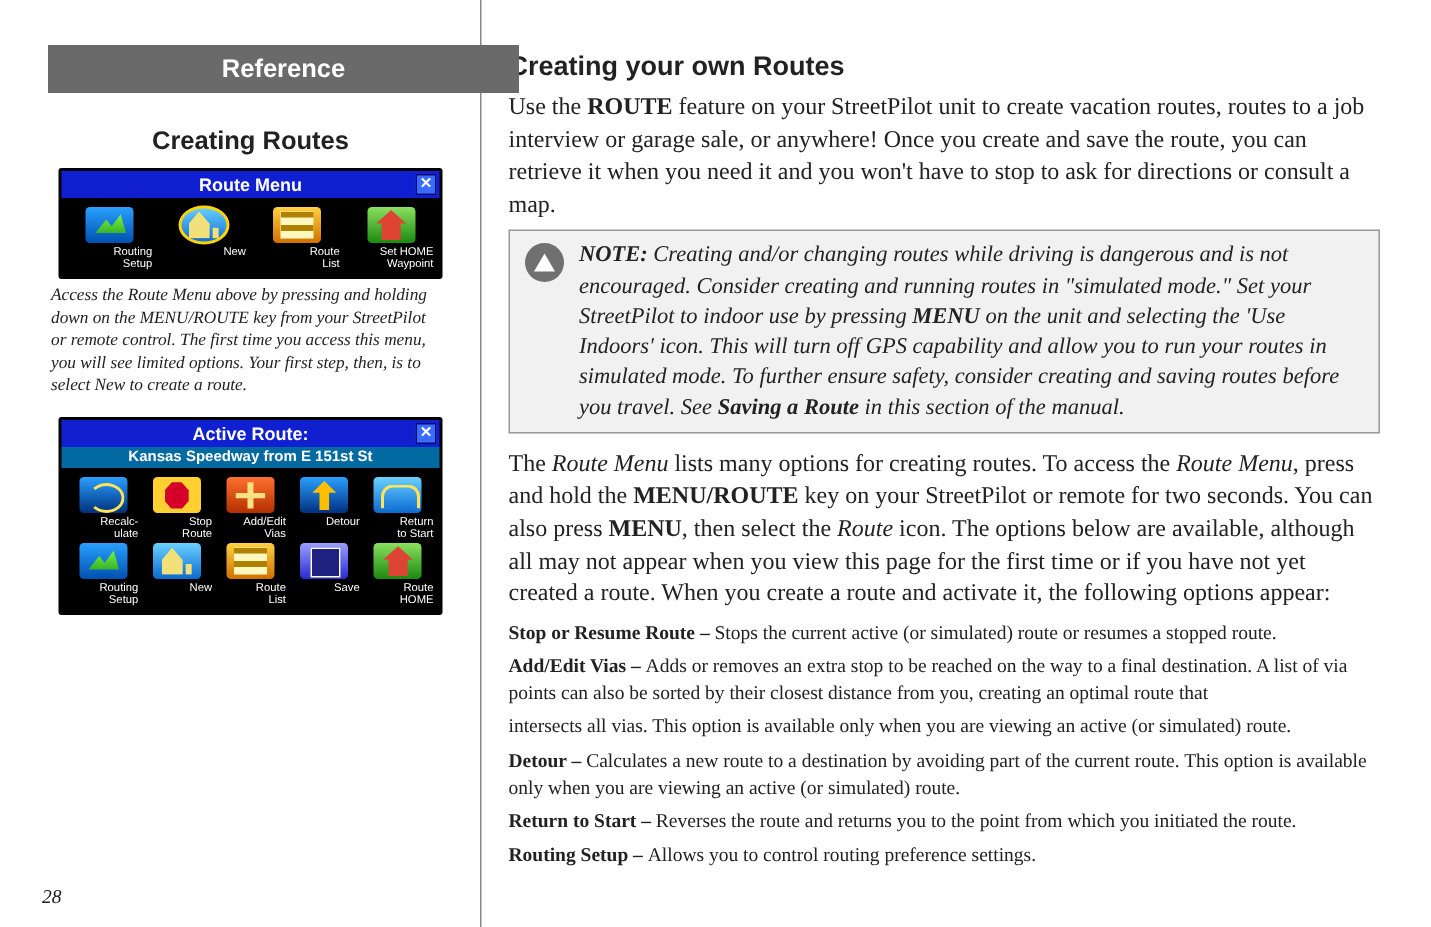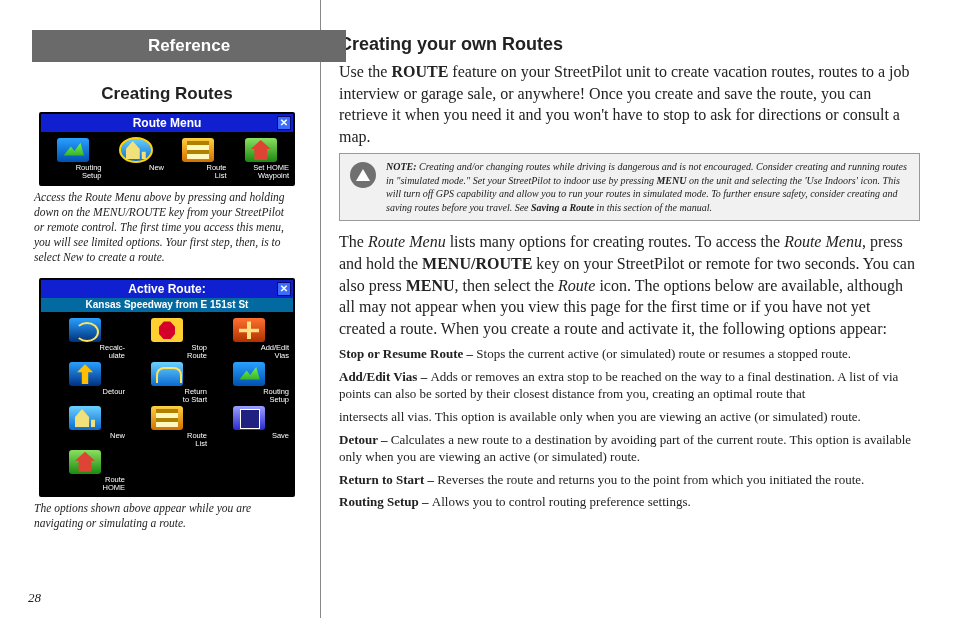--- a/index.html
+++ b/index.html
@@ -11,31 +11,31 @@
   .sect-h { font-family: "Segoe UI", Arial, sans-serif; font-weight: 700; font-size: 17px; text-align: center; margin-bottom: 8px; }
   .main-h { font-family: "Segoe UI", Arial, sans-serif; font-weight: 700; font-size: 18px; margin-bottom: 6px; }
   .body-p { font-size: 16px; line-height: 1.35; margin-bottom: 6px; }
   .body-p b { font-weight: 700; }
   .body-p i { font-style: italic; }
   .caption { font-size: 11.5px; font-style: italic; line-height: 1.3; margin: 4px 2px 14px 2px; max-width: 252px; }
   .pagenum { position: absolute; bottom: 12px; left: 28px; font-size: 13px; font-style: italic; }
   .note-box { border: 1px solid #999; background: #f1f1f1; padding: 6px 10px 6px 10px; margin: 6px 0 10px 0; display: flex; gap: 10px; }
   .note-ico { width: 26px; height: 26px; border-radius: 50%; background: #707070; position: relative; flex: 0 0 26px; margin-top: 2px; }
   .note-ico::before { content: ""; position: absolute; left: 6px; top: 7px; width: 0; height: 0; border-left: 7px solid transparent; border-right: 7px solid transparent; border-bottom: 12px solid #fff; }
-  .note-txt { font-size: 10px; font-style: italic; line-height: 1.35; }
+  .note-txt { font-size: 15px; font-style: italic; line-height: 1.35; }
   .note-txt b { font-weight: 700; }
   .dlopt { font-size: 13px; line-height: 1.35; margin-bottom: 5px; }
   .dlopt b { font-weight: 700; }
 
   
   .dev { width: 256px; background: #000; border: 2px solid #000; border-radius: 2px; margin: 0 auto 2px auto; font-family: Arial, sans-serif; }
   .dev-titlebar { background: #1020d0; color: #fff; display: flex; align-items: center; justify-content: center; position: relative; height: 18px; font-size: 12px; font-weight: 700; }
   .dev-close { position: absolute; right: 2px; top: 2px; width: 14px; height: 14px; background: #3a6cff; border: 1px solid #0a0a70; display: flex; align-items: center; justify-content: center; font-size: 10px; color: #fff; line-height: 1; }
   .dev-sub { background: #0369a1; color: #fff; text-align: center; font-size: 10px; font-weight: 700; height: 14px; line-height: 14px; }
-  .dev-body { background: #000; padding: 6px 4px 4px 4px; display: grid; grid-template-columns: repeat(3, 1fr); row-gap: 2px; column-gap: 2px; }
+  .dev-body { background: #000; padding: 6px 4px 4px 4px; display: grid; grid-template-columns: repeat(5, 1fr); row-gap: 2px; column-gap: 2px; }
   .dev-body.cols4 { grid-template-columns: 1fr 1fr 1fr 1fr; column-gap: 6px; }
   .dev-item { text-align: right; }
   .dev-ico { width: 32px; height: 24px; margin: 0 auto 2px auto; border-radius: 3px; position: relative; overflow: hidden; }
   .dev-ico.hl { outline: 2px solid #ffd400; outline-offset: -1px; border-radius: 50%; }
   .dev-lbl { color: #fff; font-size: 7.5px; line-height: 1.05; white-space: pre-line; }
 
   
   .i-setup { background: linear-gradient(#2aa0ff,#0050b0); }
   .i-setup::after{content:"";position:absolute;left:4px;top:3px;width:24px;height:18px;background:linear-gradient(#7eff4a,#2aa020);clip-path:polygon(10% 80%,40% 30%,55% 55%,80% 10%,95% 80%);} 
   .i-new { background: linear-gradient(#6bd1ff,#0a6ad0); }
@@ -144,21 +144,20 @@
             <div class="dev-ico i-save"></div>
             <div class="dev-lbl">Save</div>
           </div>
           <div class="dev-item">
             <div class="dev-ico i-home"></div>
             <div class="dev-lbl">Route
 HOME</div>
           </div>
         </div>
     </div>
-    <div class="caption">The options shown above appear while you are navigating or simulating a route.</div>
 
     <div class="pagenum">28</div>
   </div>
 
   <div class="right-col">
     <div class="main-h">Creating your own Routes</div>
 
     <p class="body-p">
       <span>Use the </span><b>ROUTE</b><span> feature on your StreetPilot unit to create vacation routes, routes to a job interview or garage sale, or anywhere! Once you create and save the route, you can retrieve it when you need it and you won't have to stop to ask for directions or consult a map.</span>
     </p>

